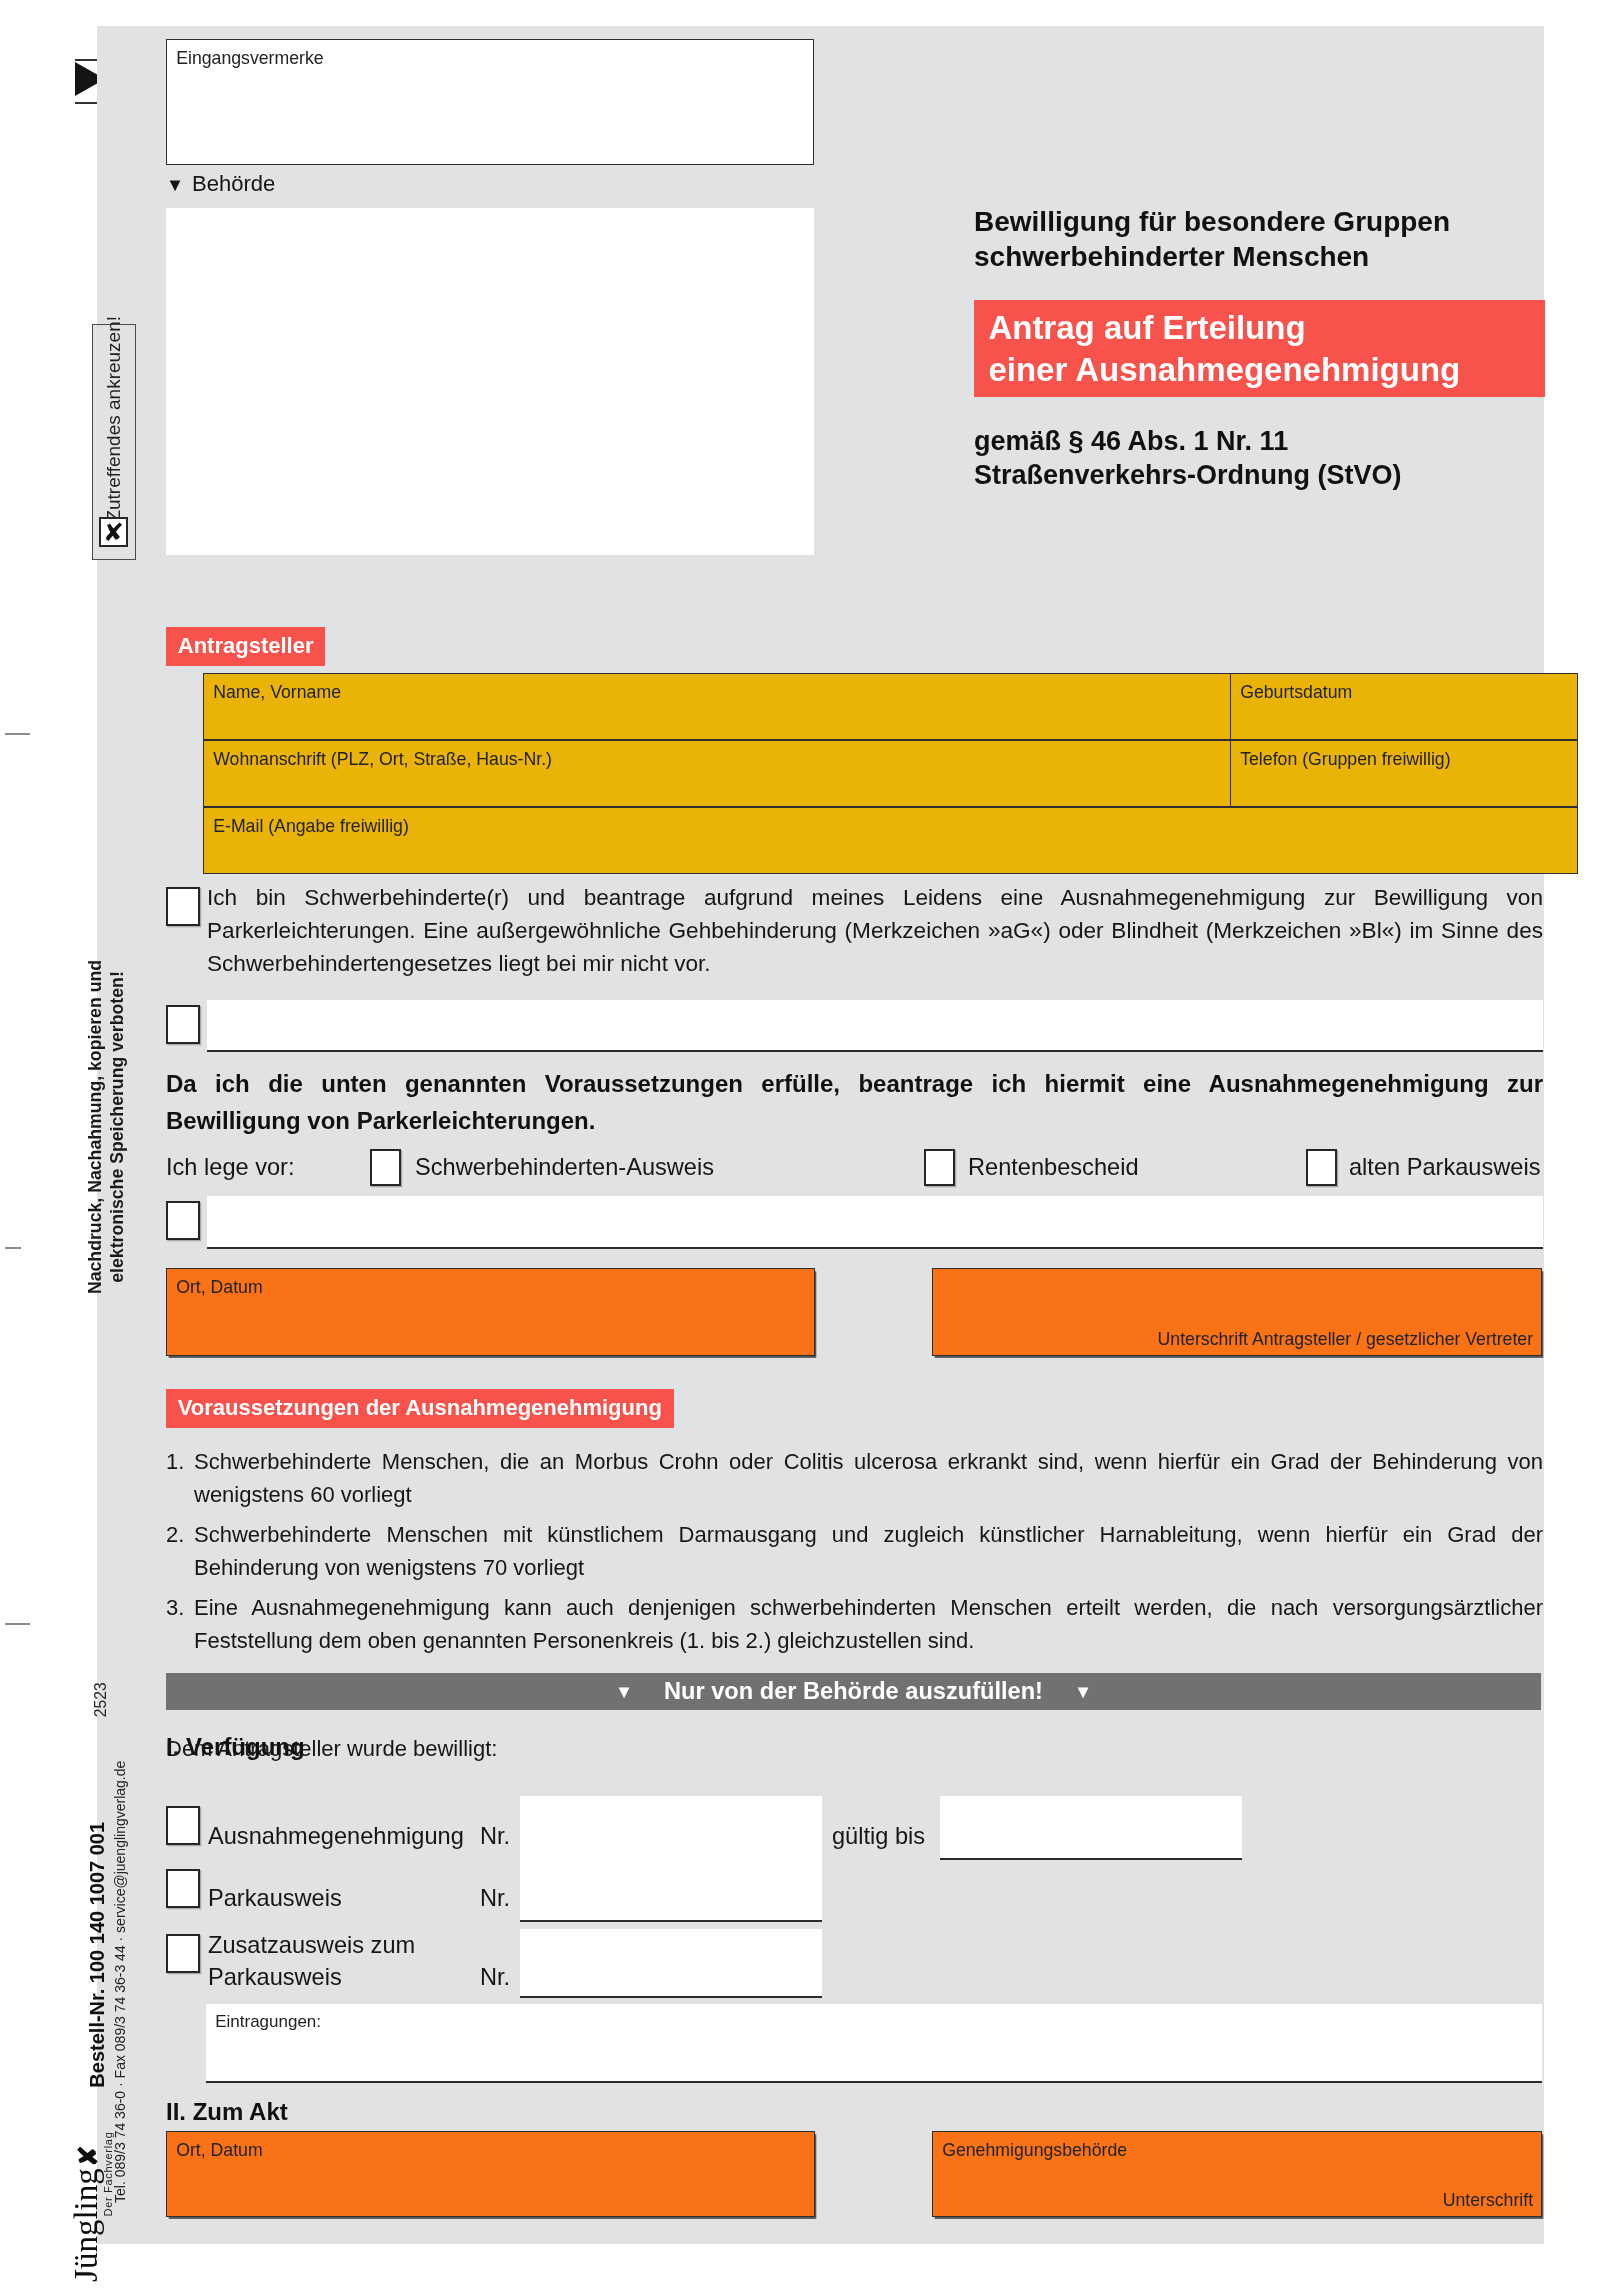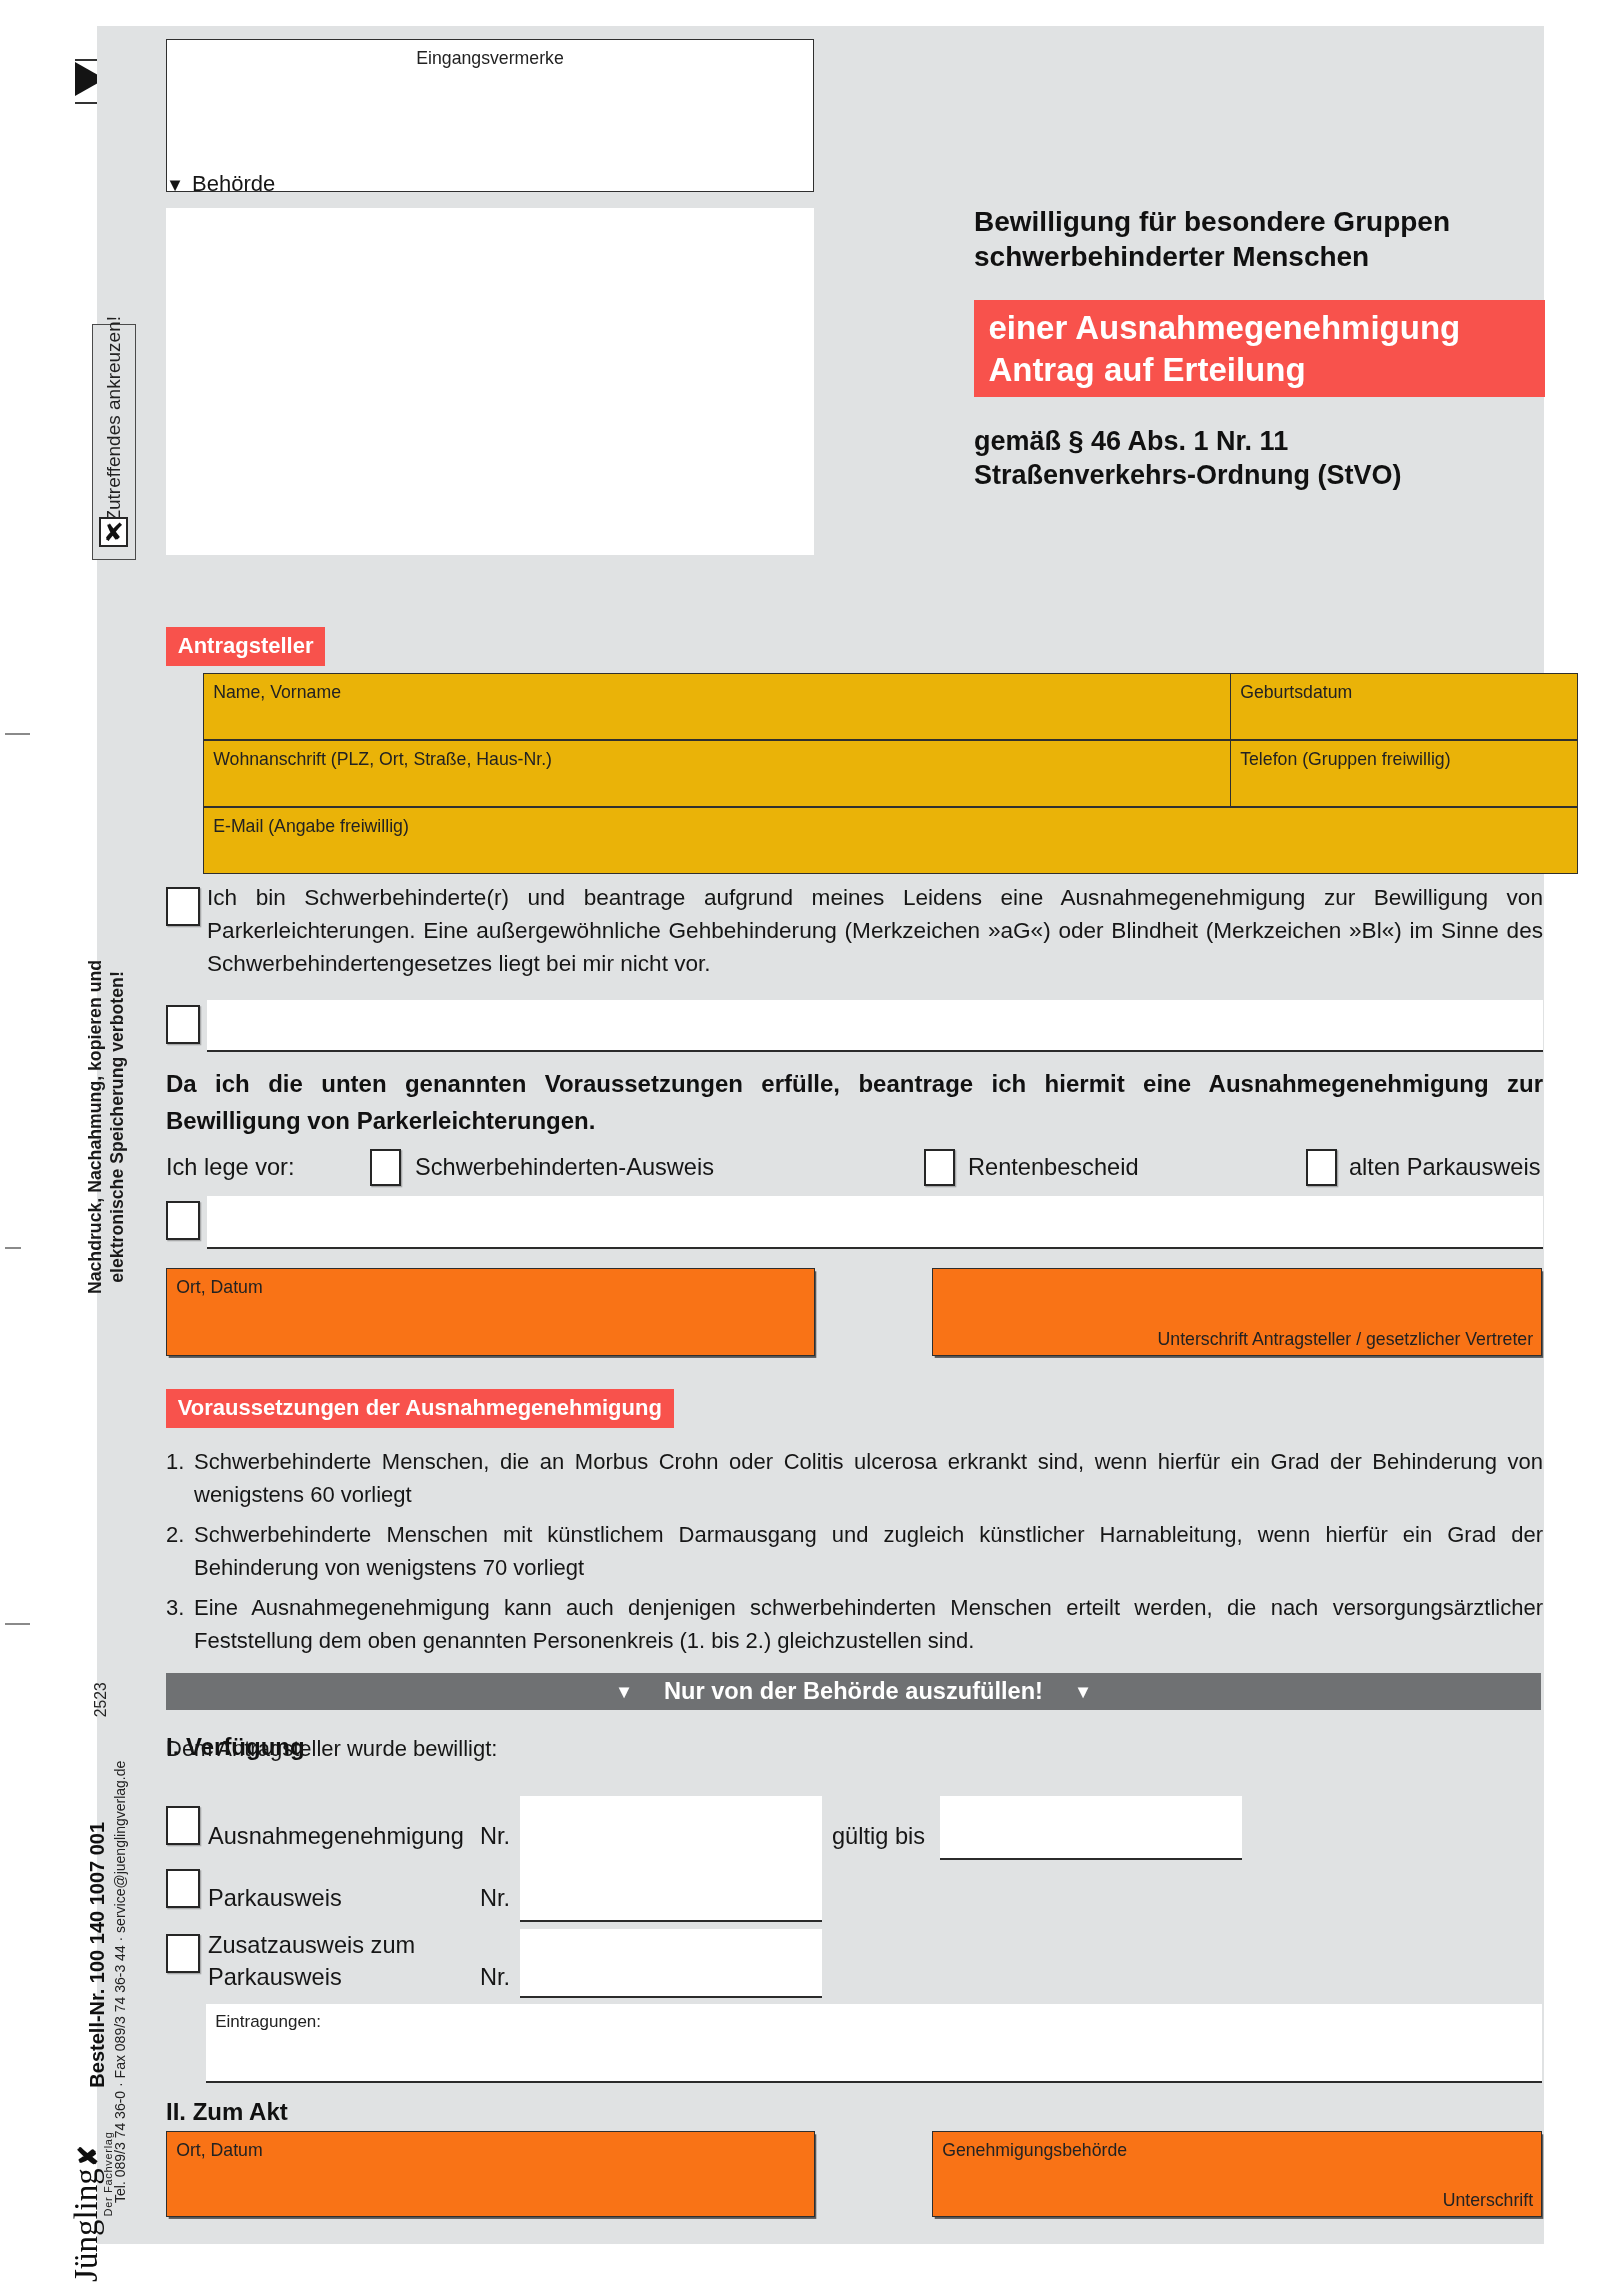--- a/index.html
+++ b/index.html
@@ -36,22 +36,22 @@
   .logo{left:19px;top:2174px;width:177px;height:79px;text-align:center;}
   .logo-name{font-family:"Liberation Serif","DejaVu Serif",serif;font-size:33px;color:#0e0e0e;}
   .logo-mark{font-family:"DejaVu Serif",serif;font-size:26px;font-weight:bold;margin-left:1.3px;color:#0e0e0e;}
   .logo-sub{font-size:11px;letter-spacing:0.7px;text-align:right;padding-right:6.5px;color:#222;margin-top:-2.6px;}
 
   
   .form-area{position:absolute;left:97px;top:26px;width:1447px;height:2218px;
              background:var(--form-bg,#E0E2E3);}
 
   
-  .eingangs-box{position:absolute;left:166px;top:39px;width:648px;height:153px;background:#fff;
-                border:1.6px solid #2f2f2f;box-sizing:border-box;text-align:center;}
+  .eingangs-box{position:absolute;left:166px;top:39px;width:648px;height:126px;background:#fff;
+                border:1.6px solid #2f2f2f;box-sizing:border-box;}
   .cell-label{display:block;font-size:17.7px;color:#222;padding:7.9px 9.2px;}
   .behoerde-label{position:absolute;left:166px;top:171px;font-size:22px;color:#161616;}
   .tri-down{font-size:18.3px;margin-right:7.9px;color:#141414;}
   .tri-down.white{color:#fff;margin:0;}
   .behoerde-box{position:absolute;left:166px;top:208px;width:648px;height:347px;background:#fff;}
 
   .subject{position:absolute;left:974px;top:204px;width:571px;font-weight:bold;font-size:28px;
            line-height:35px;color:#111;}
   .red-title{position:absolute;left:974px;top:300px;width:571px;height:97px;
              background:var(--accent-red,#F8524C);color:#fff;font-weight:bold;font-size:33px;
@@ -182,22 +182,22 @@
   <div class="behoerde-label">
     <span class="tri-down">▼</span><span>Behörde</span>
   </div>
   <div class="behoerde-box"></div>
 
   <div class="subject">
     <div>Bewilligung für besondere Gruppen</div>
     <div>schwerbehinderter Menschen</div>
   </div>
   <div class="red-title">
+    <div>Antrag auf Erteilung</div>
     <div>einer Ausnahmegenehmigung</div>
-    <div>Antrag auf Erteilung</div>
   </div>
   <div class="legal">
     <div>gemäß § 46 Abs. 1 Nr. 11</div>
     <div>Straßenverkehrs-Ordnung (StVO)</div>
   </div>
 
   <div class="section-label applicant-label">Antragsteller</div>
   <div class="app-table">
     <div class="app-row">
       <div class="app-cell cell-main">

